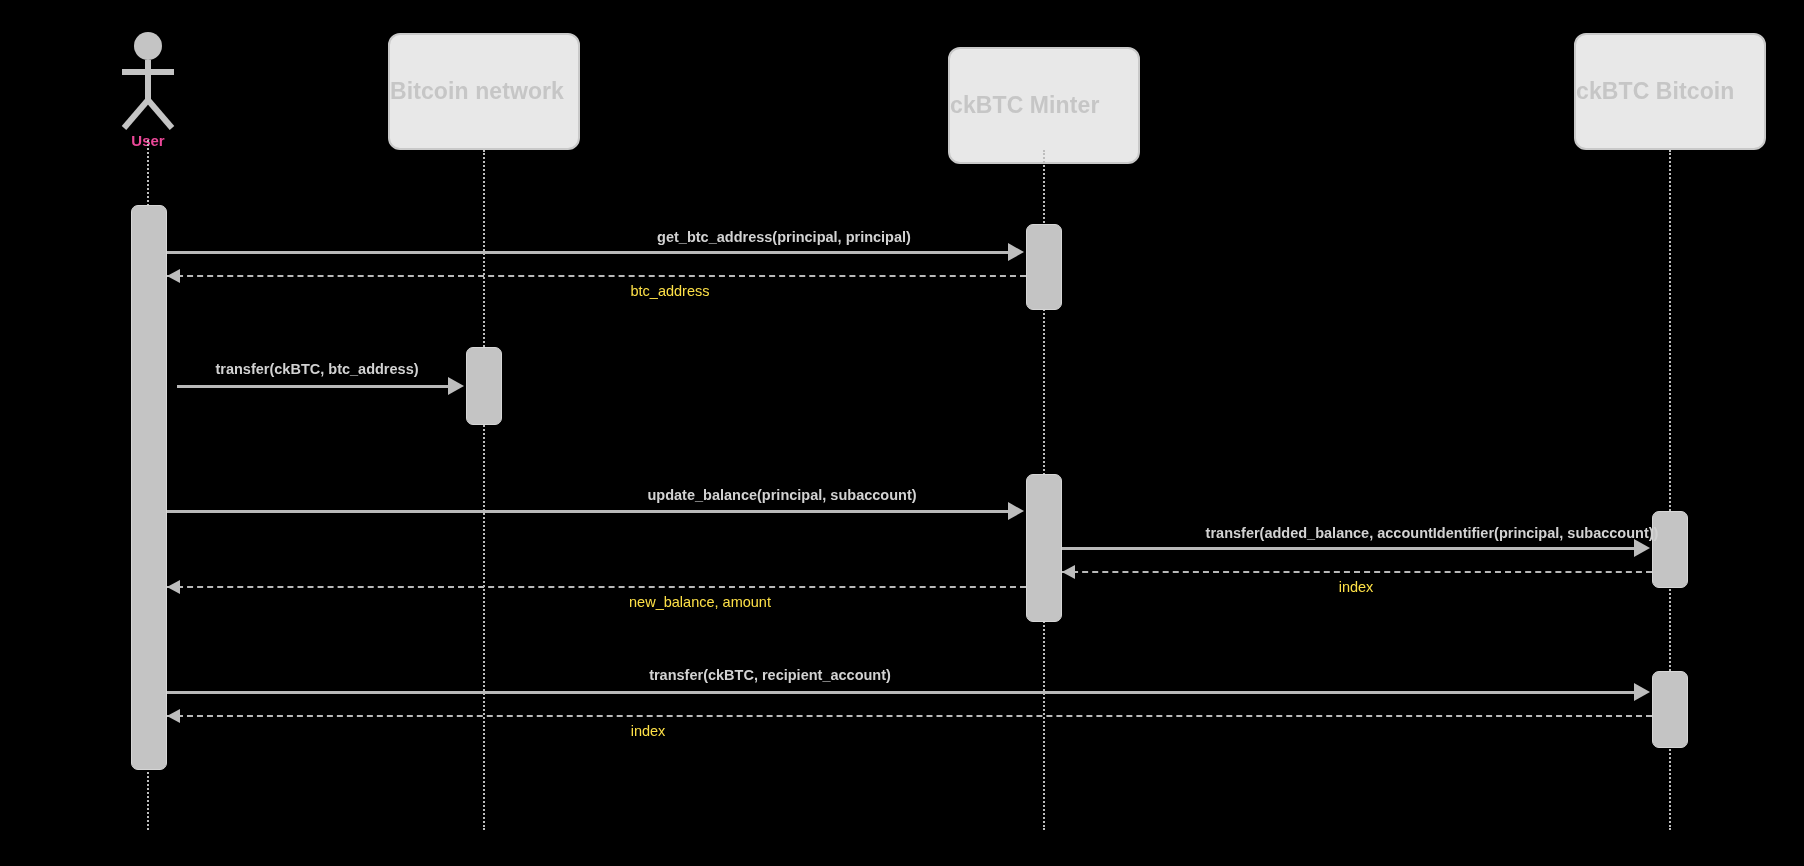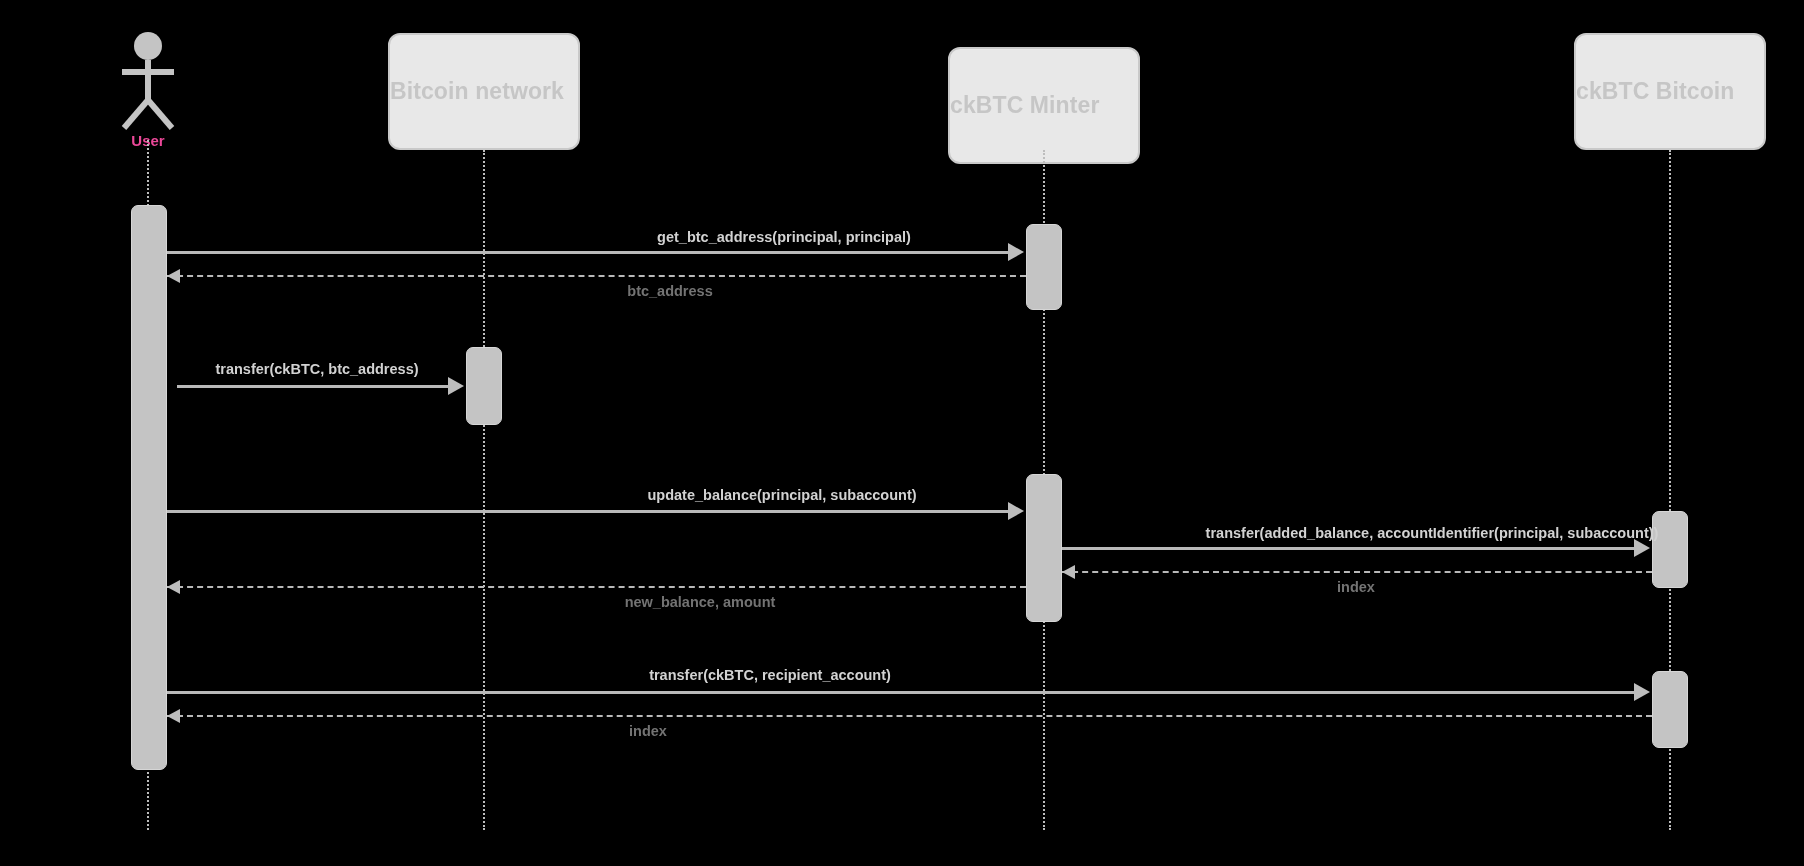--- a/index.html
+++ b/index.html
@@ -89,22 +89,22 @@
     position: absolute;
     color: #d2d2d2;
     font-size: 14.5px;
     font-weight: 700;
     white-space: nowrap;
     text-align: center;
     transform: translateX(-50%);
     font-family: "Liberation Sans", sans-serif;
   }
   .msg-label.reply {
-    font-weight: 700;
-    color: #737373;
+    font-weight: 400;
+    color: #fde047;
   }
 </style>
 </head>
 <body>
 
 <div id="stage">
 
   <div class="actor" style="left:108px; top:30px;">
     <svg width="80" height="105" viewBox="0 0 80 105">
       <circle cx="40" cy="16" r="14" fill="#c4c4c4"></circle>

